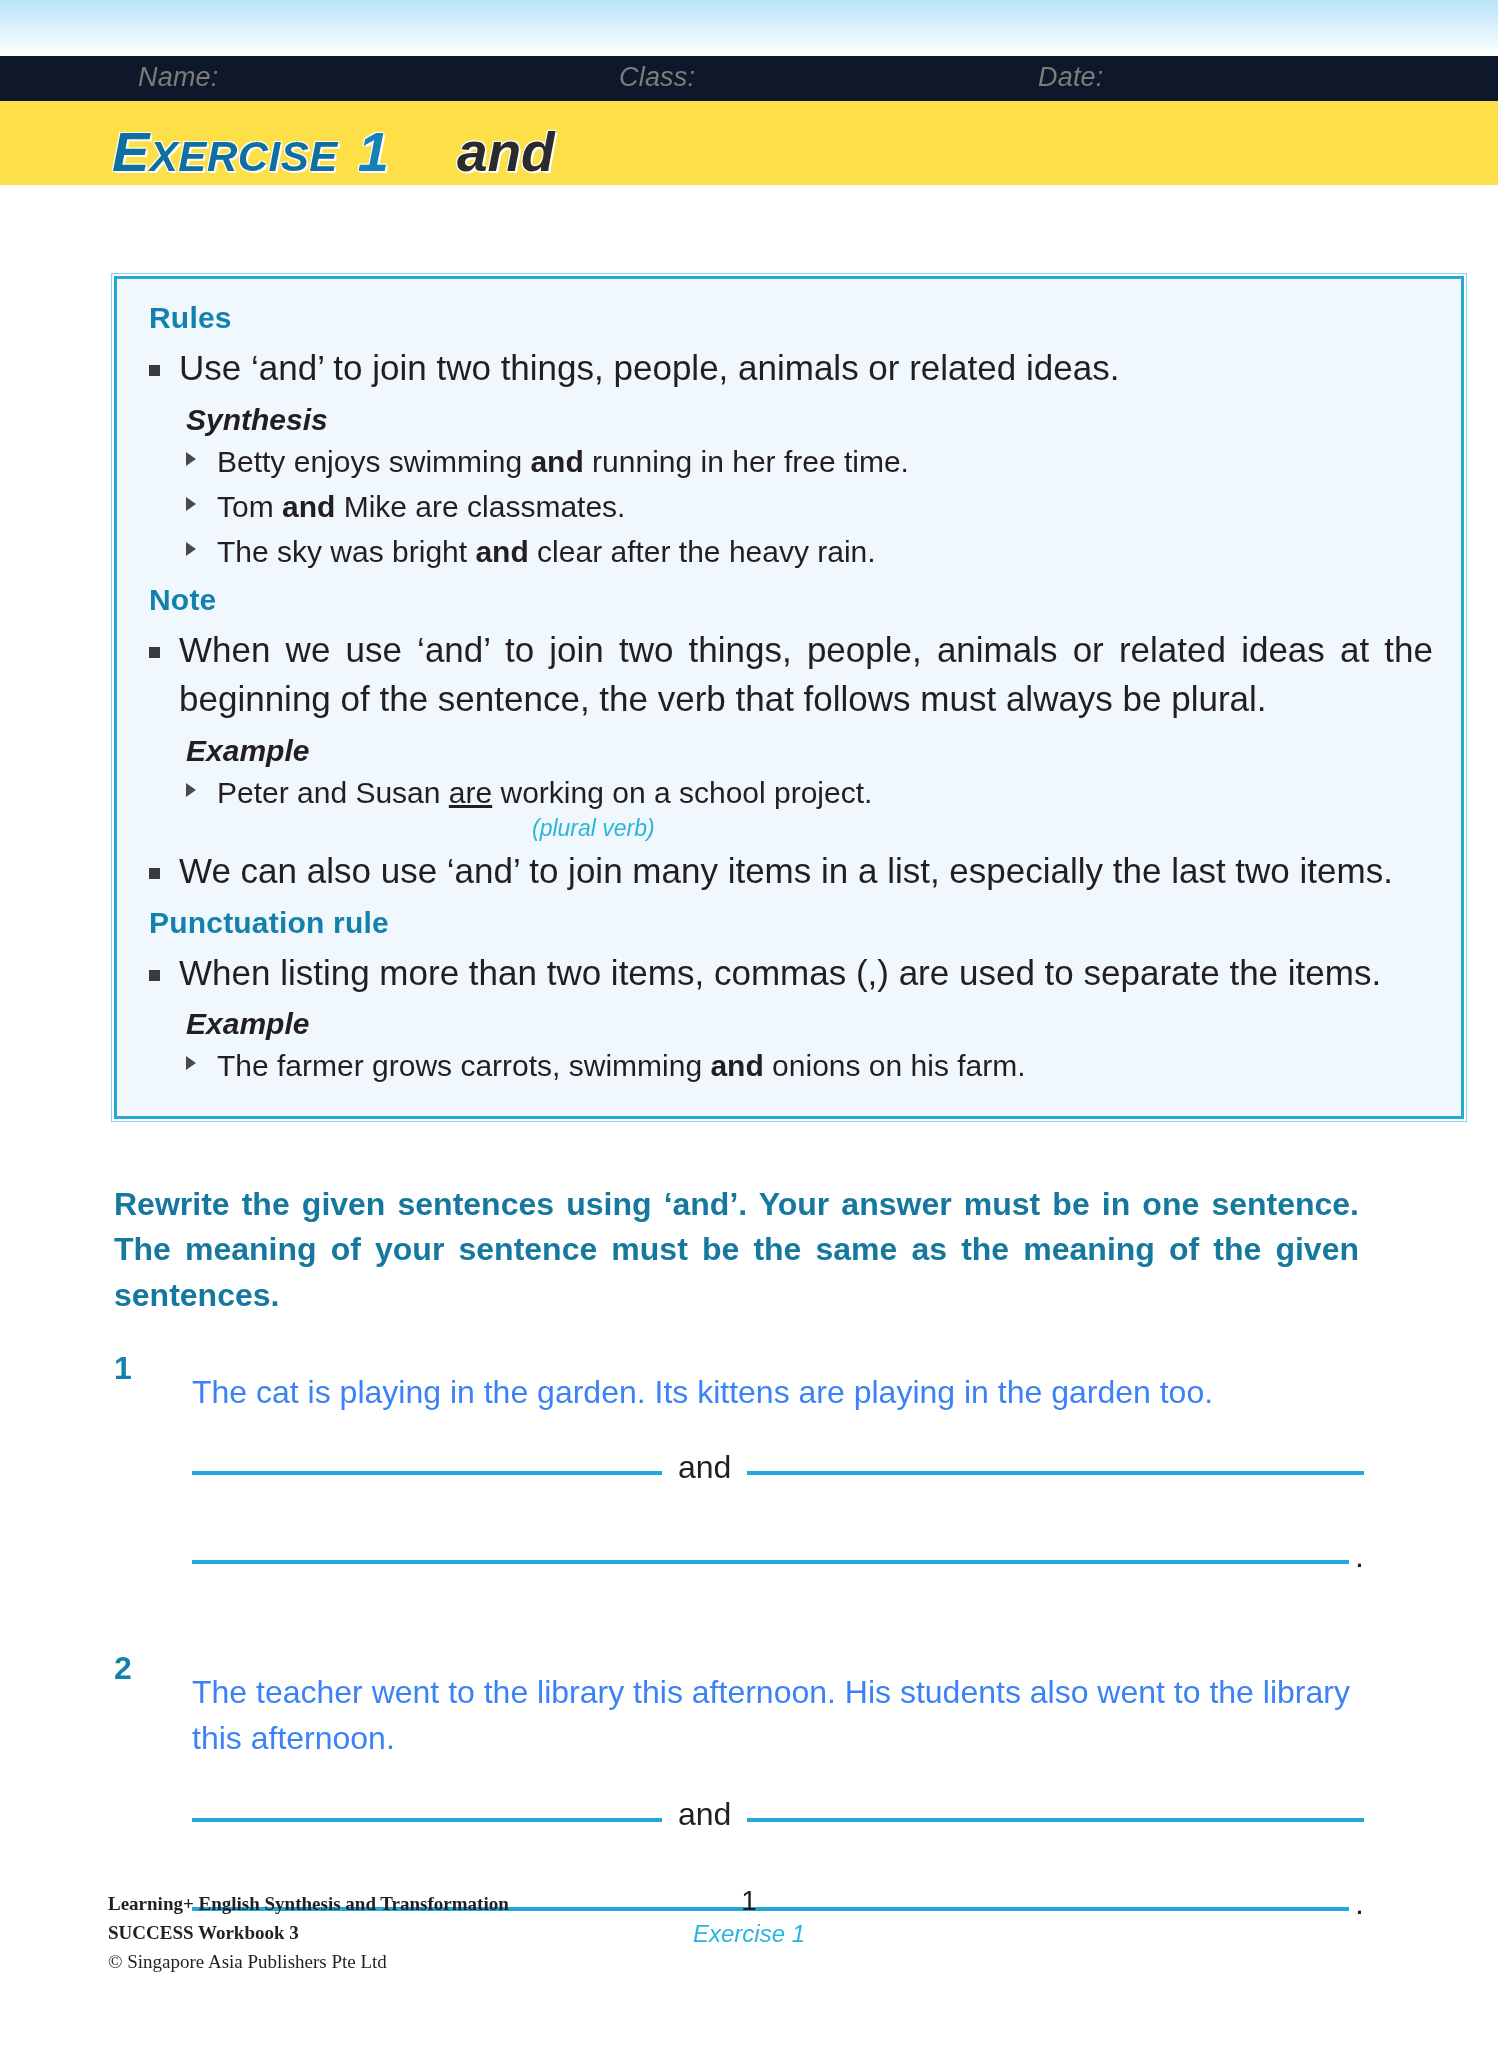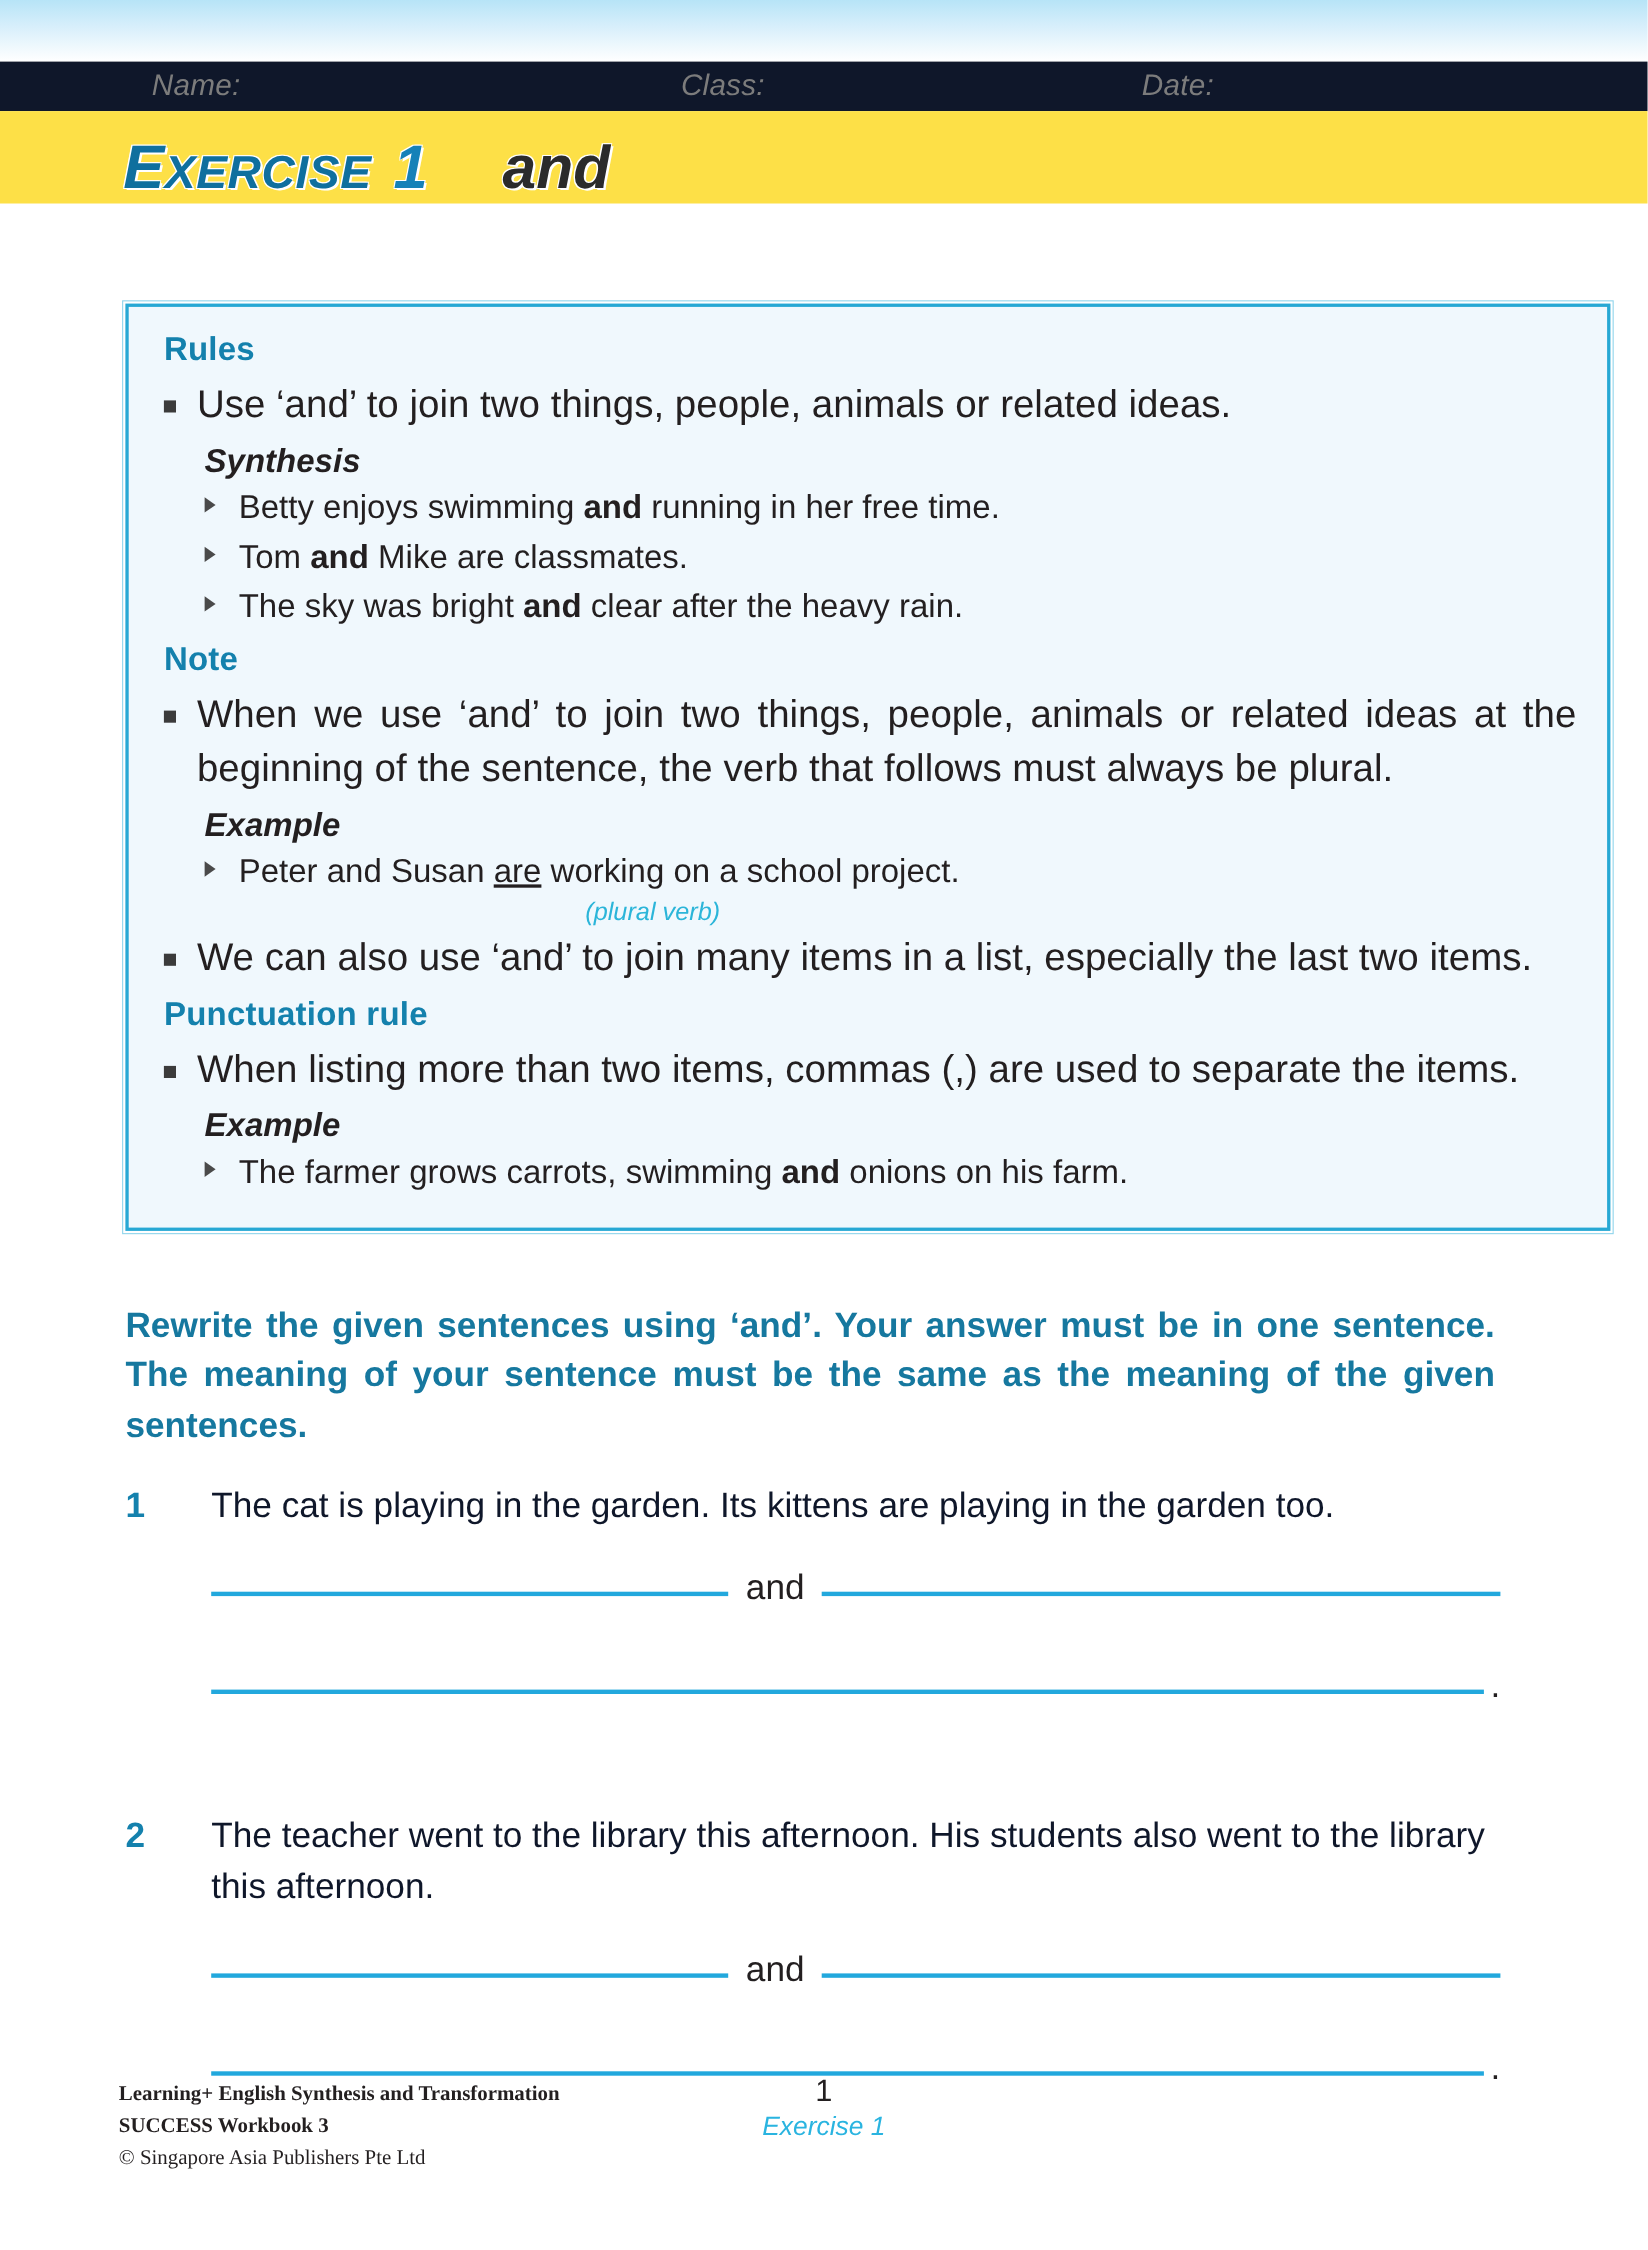--- a/index.html
+++ b/index.html
@@ -216,21 +216,22 @@
     font-weight: bold;
     font-size: 32px;
     color: #1481ad;
     line-height: 1.45;
   }
   .q-text {
     flex: 1;
     font-family: "Liberation Sans", sans-serif;
     font-size: 32px;
     line-height: 1.45;
-    color: #0f172a;
+    color: #3b82f6;
+    margin-top: 24px;
   }
 
   .ans-area { margin-top: 28px; padding-left: 78px; }
   .ans-first {
     display: flex;
     align-items: flex-end;
   }
   .rule-line {
     height: 0;
     border-bottom: 4px solid #22a8dd;

